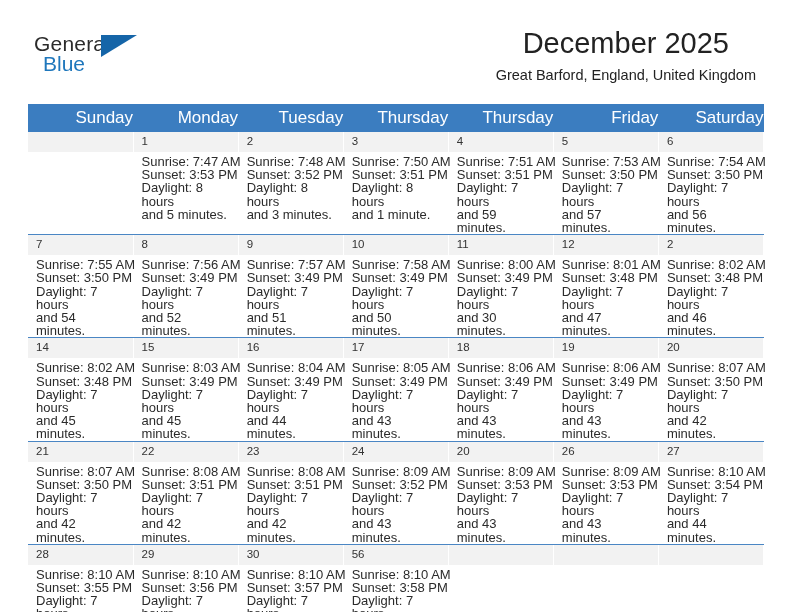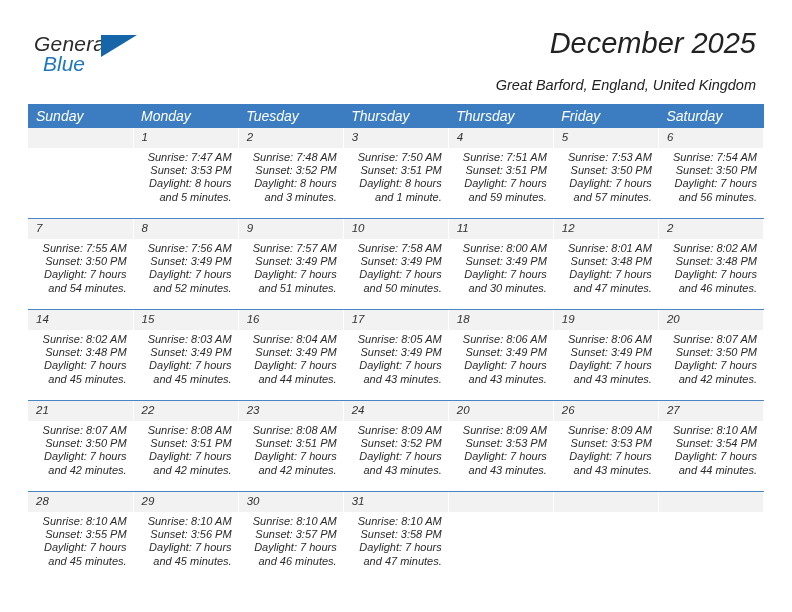--- a/index.html
+++ b/index.html
@@ -12,21 +12,20 @@
     height: 612px;
     font-family: "Liberation Sans", sans-serif;
     color: #222222;
     overflow: hidden;
   }
   .page {
     position: relative;
     width: 792px;
     height: 612px;
     box-sizing: border-box;
-    font-style: italic;
   }
 
   
   .header {
     position: absolute;
     left: 0;
     top: 0;
     width: 792px;
     height: 100px;
   }
@@ -61,30 +60,30 @@
     width: 0;
     height: 0;
     border-left: 36px solid #1565a8;
     border-bottom: 22px solid transparent;
   }
 
   .title-block {
     position: absolute;
     right: 36px;
     top: 26px;
-    text-align: right;
+    text-align: center;
   }
   .cal-title {
     font-size: 29px;
     color: #222222;
     line-height: 34px;
     white-space: nowrap;
   }
   .cal-subtitle {
-    margin-top: 16px;
+    margin-top: 6px;
     font-size: 14.5px;
     color: #222222;
     line-height: 18px;
     white-space: nowrap;
   }
 
   
   .calendar {
     position: absolute;
     left: 28px;
@@ -92,23 +91,23 @@
     width: 736px;
   }
   table.cal {
     border-collapse: collapse;
     table-layout: fixed;
     width: 736px;
   }
   table.cal th {
     background: #3b7dc0;
     color: #ffffff;
-    font-size: 14px;
+    font-size: 17px;
     font-weight: normal;
-    text-align: left;
+    text-align: right;
     padding: 4px 0 4px 8px;
     height: 14px;
     border: none;
   }
   table.cal td {
     vertical-align: top;
     padding: 0;
     width: 105.14px;
     height: 90px;
     border-right: 1px solid #ffffff;
@@ -132,24 +131,23 @@
   }
   .daynum.blank {
     background: #f2f2f2;
     color: transparent;
   }
   td.empty .daynum {
     background: #f2f2f2;
   }
   .details {
     padding: 3px 6px 0 8px;
-    font-size: 11px;
+    font-size: 13px;
     line-height: 13.2px;
     color: #2b2b2b;
-    text-align: right;
   }
   .details div {
     white-space: nowrap;
   }
   .details .daylight-line {
     white-space: normal;
   }
 </style>
 </head>
 <body>
@@ -461,21 +459,21 @@
             <td>
               <div class="daynum">30</div>
               <div class="details">
                 <div>Sunrise: 8:10 AM</div>
                 <div>Sunset: 3:57 PM</div>
                 <div class="daylight-line">Daylight: 7 hours</div>
                 <div class="daylight-line">and 46 minutes.</div>
               </div>
             </td>
             <td>
-              <div class="daynum">31</div>
+              <div class="daynum">56</div>
               <div class="details">
                 <div>Sunrise: 8:10 AM</div>
                 <div>Sunset: 3:58 PM</div>
                 <div class="daylight-line">Daylight: 7 hours</div>
                 <div class="daylight-line">and 47 minutes.</div>
               </div>
             </td>
             <td class="empty">
               <div class="daynum blank"></div>
             </td>

